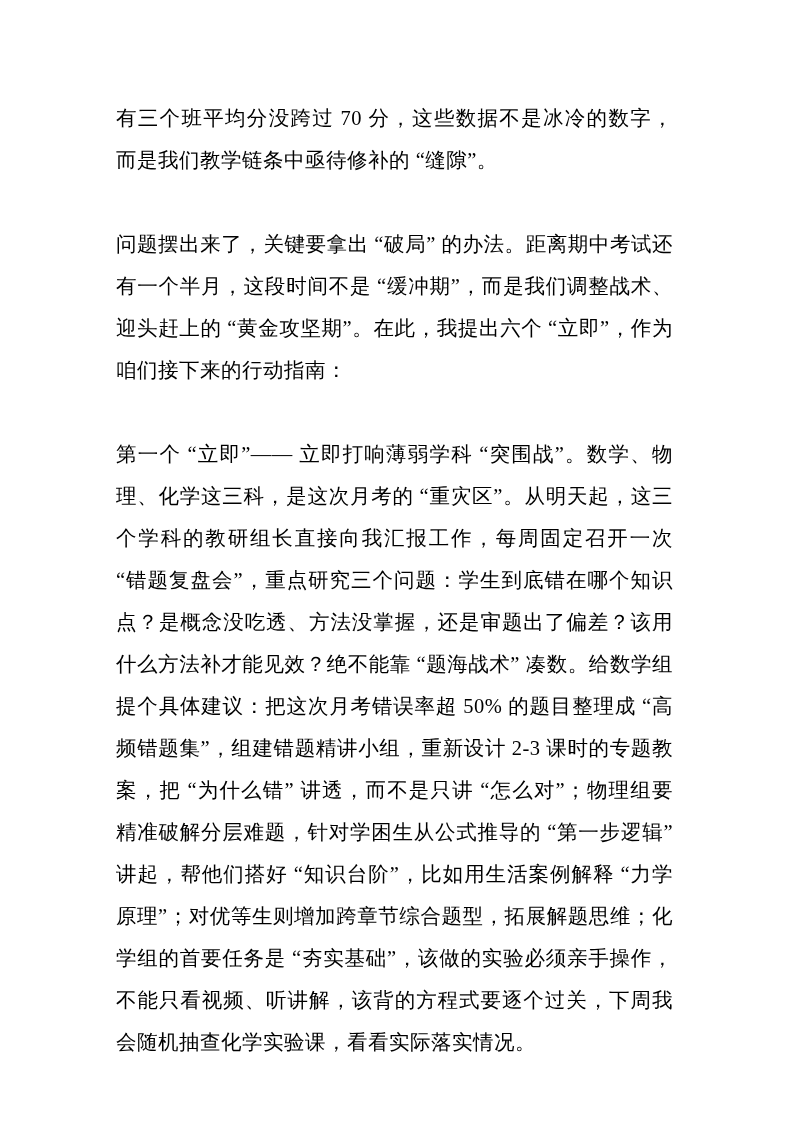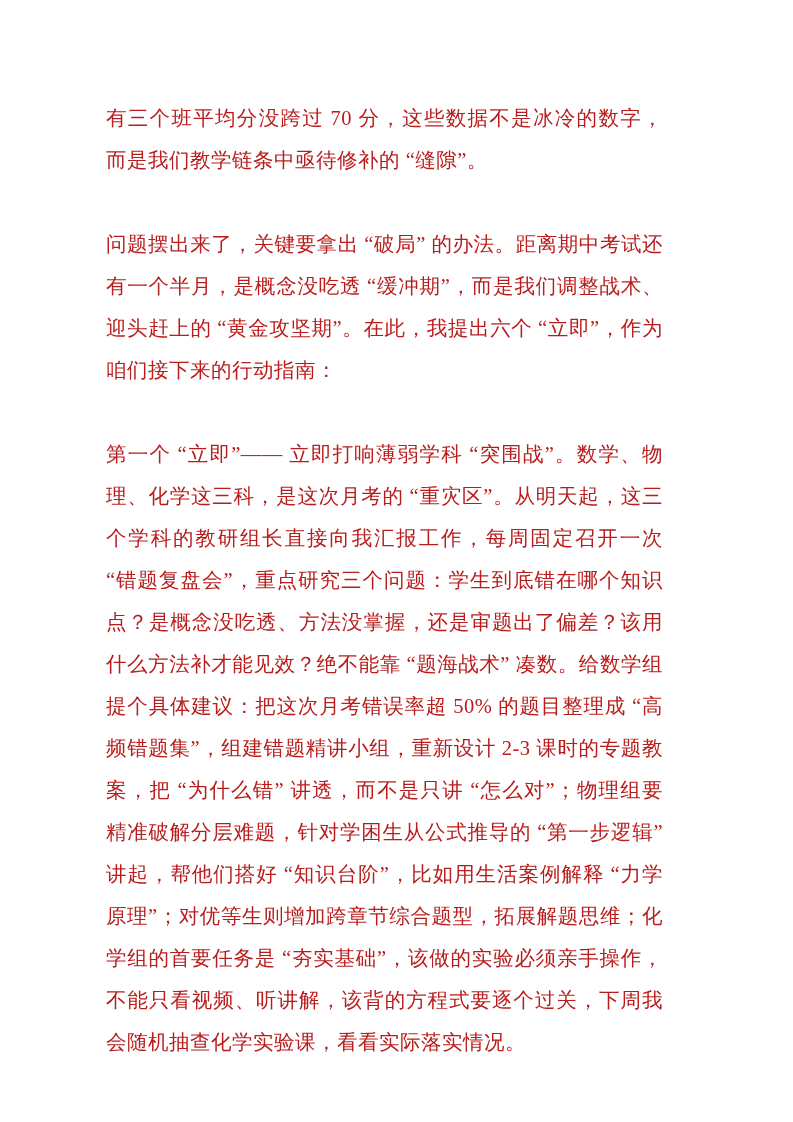--- a/index.html
+++ b/index.html
@@ -14,39 +14,39 @@
   }
   .page {
     position: relative;
     width: 793px;
     height: 1122px;
     background: #ffffff;
     overflow: hidden;
   }
   .doc-body {
     position: absolute;
-    left: 106px;
+    left: 116px;
     top: 97px;
     width: 557px;
-    color: #b91c1c;
+    color: #000000;
     font-size: 20.5px;
     line-height: 42px;
     text-align: justify;
     text-justify: inter-ideograph;
     letter-spacing: 0.5px;
   }
   .doc-body p {
     margin: 0 0 42px 0;
   }
   .doc-body p:last-child {
     margin-bottom: 0;
   }
 </style>
 </head>
 <body>
 
 <div class="page">
   <div class="doc-body">
     <p>有三个班平均分没跨过 70 分，这些数据不是冰冷的数字，而是我们教学链条中亟待修补的 “缝隙”。</p>
-    <p>问题摆出来了，关键要拿出 “破局” 的办法。距离期中考试还有一个半月，是概念没吃透 “缓冲期”，而是我们调整战术、迎头赶上的 “黄金攻坚期”。在此，我提出六个 “立即”，作为咱们接下来的行动指南：</p>
+    <p>问题摆出来了，关键要拿出 “破局” 的办法。距离期中考试还有一个半月，这段时间不是 “缓冲期”，而是我们调整战术、迎头赶上的 “黄金攻坚期”。在此，我提出六个 “立即”，作为咱们接下来的行动指南：</p>
     <p>第一个 “立即”—— 立即打响薄弱学科 “突围战”。数学、物理、化学这三科，是这次月考的 “重灾区”。从明天起，这三个学科的教研组长直接向我汇报工作，每周固定召开一次 “错题复盘会”，重点研究三个问题：学生到底错在哪个知识点？是概念没吃透、方法没掌握，还是审题出了偏差？该用什么方法补才能见效？绝不能靠 “题海战术” 凑数。给数学组提个具体建议：把这次月考错误率超 50% 的题目整理成 “高频错题集”，组建错题精讲小组，重新设计 2-3 课时的专题教案，把 “为什么错” 讲透，而不是只讲 “怎么对”；物理组要精准破解分层难题，针对学困生从公式推导的 “第一步逻辑” 讲起，帮他们搭好 “知识台阶”，比如用生活案例解释 “力学原理”；对优等生则增加跨章节综合题型，拓展解题思维；化学组的首要任务是 “夯实基础”，该做的实验必须亲手操作，不能只看视频、听讲解，该背的方程式要逐个过关，下周我会随机抽查化学实验课，看看实际落实情况。</p>
   </div>
 </div>
 
 </body></html>

